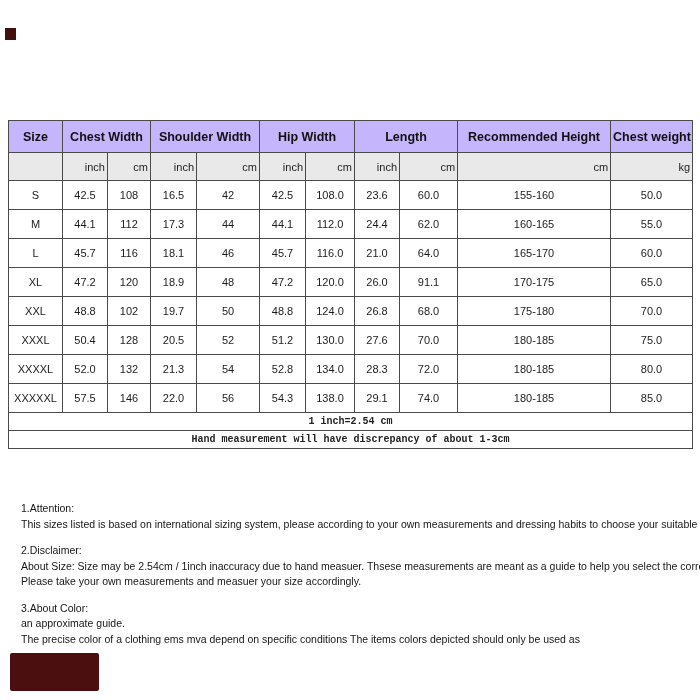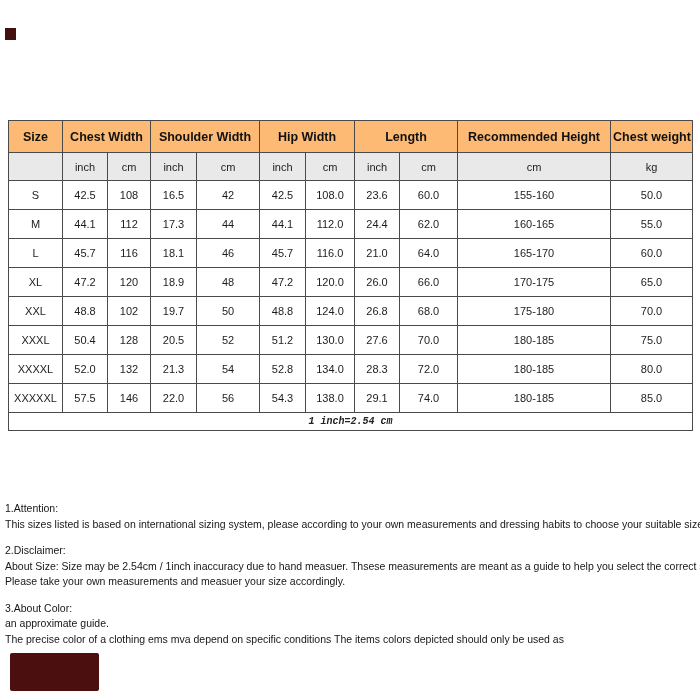--- a/index.html
+++ b/index.html
@@ -39,47 +39,47 @@
     text-align: center;
     vertical-align: middle;
     padding: 0 2px;
     font-size: 11px;
     color: #1c1c1c;
     overflow: hidden;
     white-space: nowrap;
   }
   .size-chart tr.group-row th {
     height: 31px;
-    background: #fdba74;
+    background: #c4b5fd;
     font-size: 12.5px;
     font-weight: bold;
     color: #111;
   }
   .size-chart tr.units-row td {
     height: 27px;
     background: #e9e9e9;
     font-weight: normal;
+    text-align: right;
   }
   .size-chart tr.data-row td { height: 28px; background: #ffffff; }
   .size-chart tr.foot-row td {
     height: 17px;
     font-family: "Liberation Mono", monospace;
     font-weight: bold;
     font-size: 10px;
     letter-spacing: 0;
     color: #222;
-    font-style: italic;
   }
 
   
   .notes {
     position: absolute; left: 5px; top: 501px; width: 692px;
     font-size: 10.5px; line-height: 15.5px; color: #161616;
   }
-  .note-block { margin: 0 0 11px 0; }
+  .note-block { margin: 0 0 11px 16px; }
   .note-title { white-space: nowrap; }
   .note-line  { white-space: nowrap; }
 </style>
 </head>
 <body>
 
 <div class="mark-top" style="background: rgb(67, 16, 15);"></div>
 
 <table class="size-chart">
   <colgroup>
@@ -161,21 +161,21 @@
       </tr>
       <tr class="data-row">
         <td>XL</td>
         <td>47.2</td>
         <td>120</td>
         <td>18.9</td>
         <td>48</td>
         <td>47.2</td>
         <td>120.0</td>
         <td>26.0</td>
-        <td>66.0</td>
+        <td>91.1</td>
         <td>170-175</td>
         <td>65.0</td>
       </tr>
       <tr class="data-row">
         <td>XXL</td>
         <td>48.8</td>
         <td>102</td>
         <td>19.7</td>
         <td>50</td>
         <td>48.8</td>
@@ -219,20 +219,23 @@
         <td>56</td>
         <td>54.3</td>
         <td>138.0</td>
         <td>29.1</td>
         <td>74.0</td>
         <td>180-185</td>
         <td>85.0</td>
       </tr>
       <tr class="foot-row">
         <td colspan="11">1 inch=2.54 cm</td>
+      </tr>
+      <tr class="foot-row">
+        <td colspan="11">Hand measurement will have discrepancy of about 1-3cm</td>
       </tr>
     </tbody>
 </table>
 
 <div class="notes">
     <div class="note-block">
       <div class="note-title">1.Attention:</div>
       <div class="note-line">This sizes listed is based on international sizing system, please according to your own measurements and dressing habits to choose your suitable size.</div>
     </div>
     <div class="note-block">

